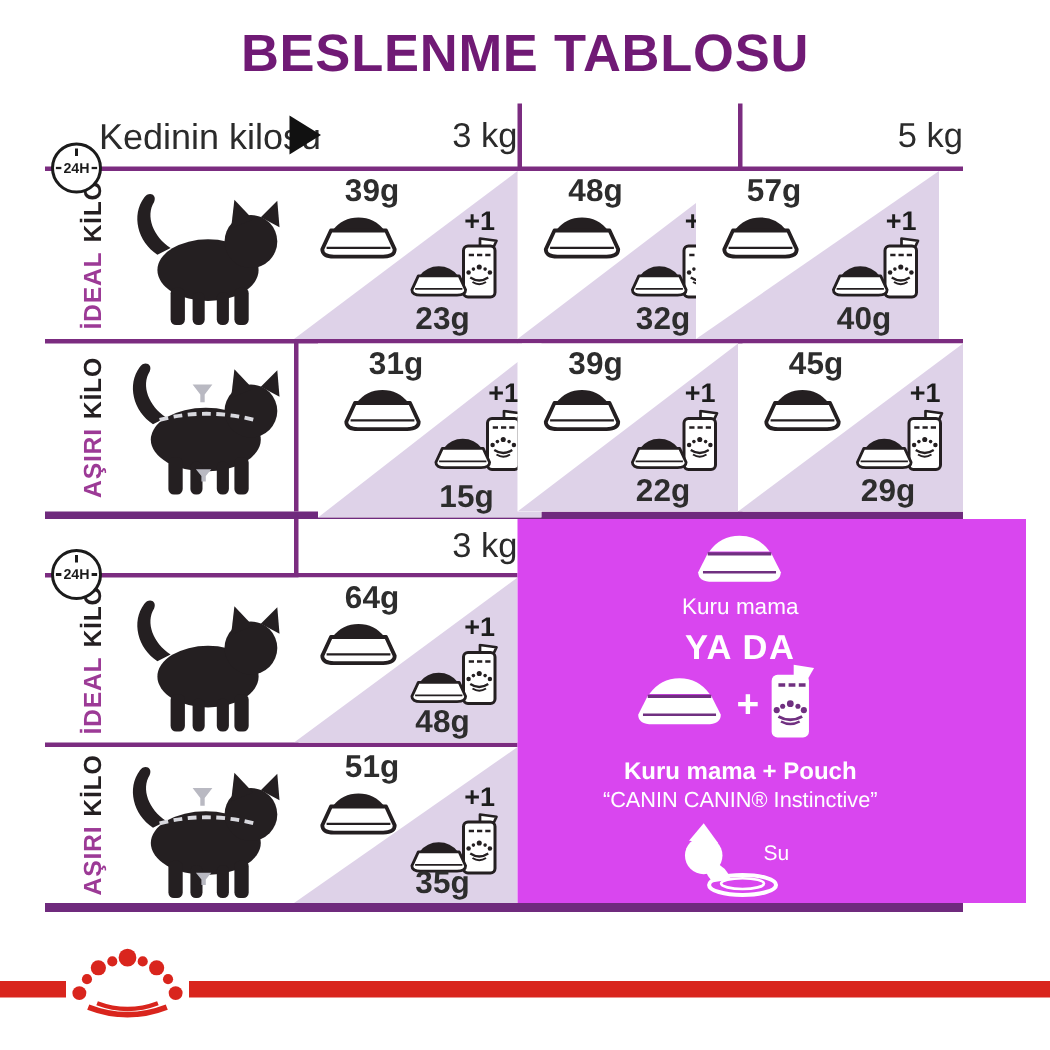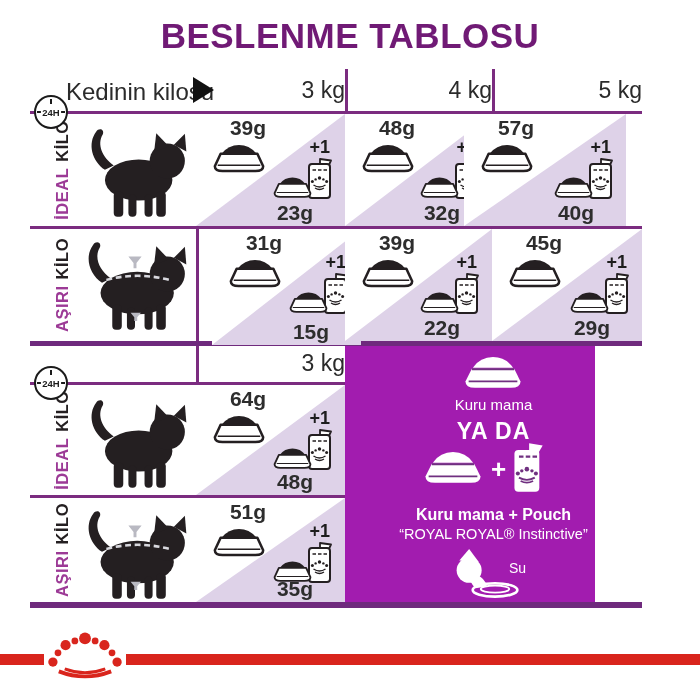--- a/index.html
+++ b/index.html
@@ -40,21 +40,21 @@
        clip-path:polygon(100% 0,100% 100%,0 100%);}
   .dry{position:absolute;left:16px;top:2px;width:72px;text-align:center;
        font-size:21px;font-weight:600;color:#2d2d2d;}
   .bowlbig{position:absolute;left:14px;top:28px;width:58px;height:33px;}
   .plus1{position:absolute;right:15px;top:23px;font-size:18px;font-weight:bold;color:#1d1d1d;}
   .pouch{position:absolute;right:12px;top:44px;width:26px;height:42px;}
   .bowlsmall{position:absolute;right:31px;top:61px;width:43px;height:25px;}
   .combo{position:absolute;right:12px;bottom:1px;width:76px;text-align:center;
          font-size:21px;font-weight:600;color:#2d2d2d;}
 
-  .panel{position:absolute;left:315px;top:277px;width:250px;height:256px;background:#a21caf;color:#fff;}
+  .panel{position:absolute;left:315px;top:277px;width:339px;height:256px;background:#d946ef;color:#fff;}
   .panel .ctext{position:absolute;left:0;width:297px;text-align:center;}
   .p-bowl{position:absolute;left:116px;top:9px;width:64px;height:36px;}
   .p-dry{top:50px;font-size:15px;}
   .p-or{top:72px;font-size:23px;font-weight:bold;letter-spacing:1px;}
   .p-bowl2{position:absolute;left:76px;top:104px;width:64px;height:36px;}
   .p-plus{position:absolute;left:146px;top:108px;font-size:26px;font-weight:bold;}
   .p-pouch{position:absolute;left:166px;top:96px;width:34px;height:52px;}
   .p-combo{top:160px;font-size:16px;font-weight:600;}
   .p-prod{top:180px;font-size:14.5px;}
   .p-catdrink{position:absolute;left:100px;top:202px;width:84px;height:50px;}
@@ -177,21 +177,20 @@
     <div class="hline" style="left:0;top:42px;width:612px;"></div>
     <div class="hline" style="left:0;top:157px;width:612px;"></div>
     <div class="hline" style="left:0;top:313px;width:315px;"></div>
     <div class="hline" style="left:0;top:426px;width:315px;"></div>
     <div class="thick" style="left:0;top:272px;width:612px;height:5px;"></div>
     <div class="thick" style="left:0;top:533px;width:612px;height:6px;"></div>
 
     <div class="kedinin">Kedinin kilosu</div>
     <div class="arrow"></div>
     <div class="hdrtext" style="left:166px;top:8px;width:149px;">3 kg</div>
-    <div class="hdrtext" style="left:315px;top:8px;width:147px;">4 kg</div>
     <div class="hdrtext" style="left:462px;top:8px;width:150px;">5 kg</div>
     <div class="h24" style="left:4px;top:26px;">
         <span>24H</span>
       </div>
 
     <div class="vlabel" style="left:-22px;top:90px;">
       <span class="accent">İDEAL</span><span class="rest">KİLO</span>
     </div>
     <div class="vlabel" style="left:-22px;top:205px;">
       <span class="accent">AŞIRI</span><span class="rest">KİLO</span>
@@ -350,21 +349,21 @@
       <div class="ctext p-dry">Kuru mama</div>
       <div class="ctext p-or">YA DA</div>
       <svg class="p-bowl2">
           <use href="#bowl-w"></use>
         </svg>
       <div class="p-plus">+</div>
       <svg class="p-pouch">
           <use href="#pouch-w"></use>
         </svg>
       <div class="ctext p-combo">Kuru mama + Pouch</div>
-      <div class="ctext p-prod">“ROYAL ROYAL® Instinctive”</div>
+      <div class="ctext p-prod">“CANIN CANIN® Instinctive”</div>
       <svg class="p-catdrink">
           <use href="#cat-drink"></use>
         </svg>
       <div class="p-su">Su</div>
     </div>
 
   </div>
 
   <div class="redbar" style="left:0;width:44px;"></div>
   <svg class="crown">

